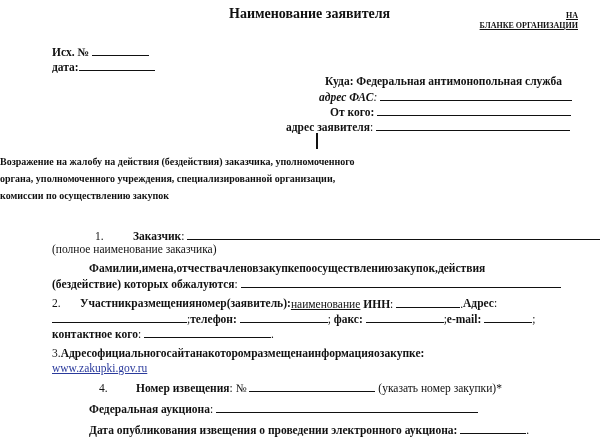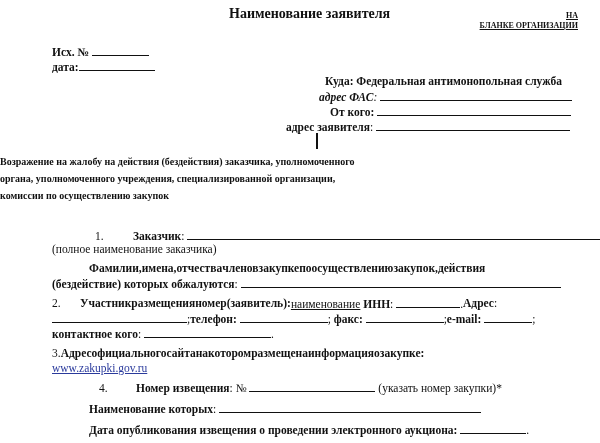--- a/index.html
+++ b/index.html
@@ -105,17 +105,17 @@
   <span>информация</span>
   <span>о</span>
   <span>закупке:</span>
 </div>
 <div class="abs link" style="left:52px; top:362px;">www.zakupki.gov.ru</div>
 
 <div class="abs" style="left:52px; top:381px;margin-left:47px;">
   <span style="display:inline-block; width:37px;">4.</span><span class="b">Номер извещения</span>: <span>№</span> <span class="line" style="width:126px;"></span> <span>(указать номер закупки)*</span>
 </div>
 <div class="abs" style="left:89px; top:402px;">
-  <span class="b">Наименование которых</span>: <span class="line" style="width:262px;"></span>
+  <span class="b">Федеральная аукциона</span>: <span class="line" style="width:262px;"></span>
 </div>
 <div class="abs" style="left:89px; top:423px;">
   <span class="b">Дата опубликования извещения о проведении электронного аукциона:</span> <span class="line" style="width:66px;"></span>.
 </div>
 
 </body></html>

